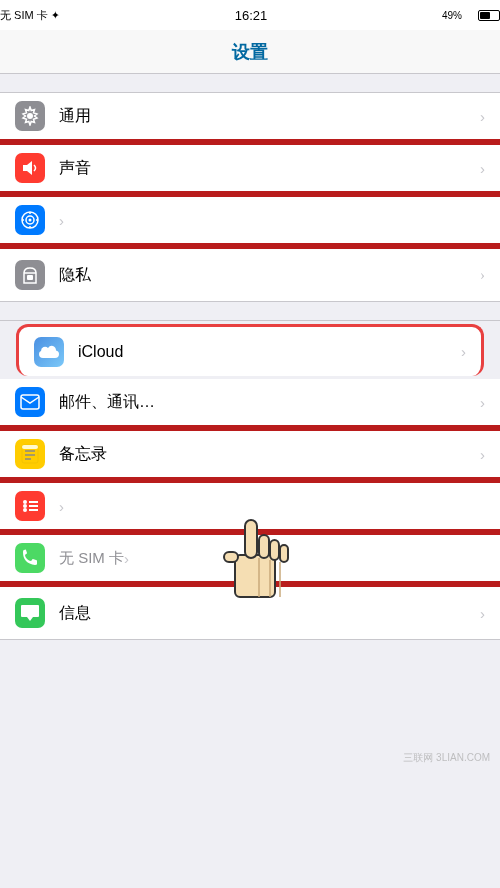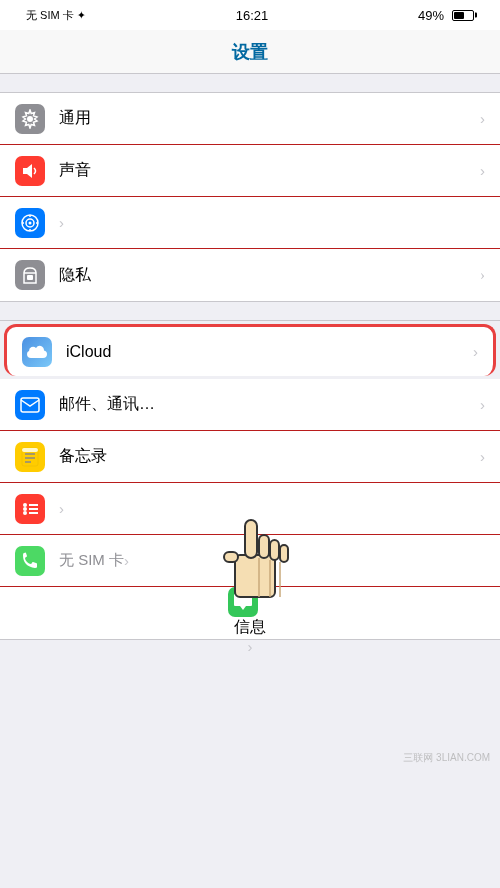--- a/index.html
+++ b/index.html
@@ -12,27 +12,27 @@
       position: relative;
     }
 
     
     .status-bar {
       height: 30px;
       background: #fff;
       display: flex;
       align-items: center;
       justify-content: space-between;
-      padding: 0 26px;
+      padding: 0 0;
       font-size: 12px;
       color: #000;
     }
     .status-left { font-size: 11px; }
     .status-center { font-size: 13px; font-weight: 500; }
-    .status-right { display: flex; align-items: center; gap: 8px; font-size: 13px; }
+    .status-right { display: flex; align-items: center; gap: 16px; font-size: 10px; }
     .battery-icon {
       display: inline-block;
       width: 22px;
       height: 11px;
       border: 1.5px solid #000;
       border-radius: 2px;
       position: relative;
       vertical-align: middle;
     }
     .battery-icon::after {
@@ -81,21 +81,21 @@
     .settings-group {
       background: #fff;
       border-top: 1px solid #c8c7cc;
       border-bottom: 1px solid #c8c7cc;
     }
     .settings-item {
       display: flex;
       align-items: center;
       height: 52px;
       padding: 0 15px;
-      border-bottom: 1px solid #b91c1c;
+      border-bottom: 6px solid #b91c1c;
       background: #fff;
       cursor: pointer;
       position: relative;
     }
     .settings-item:last-child {
       border-bottom: none;
     }
     .item-icon {
       width: 30px;
       height: 30px;
@@ -224,21 +224,21 @@
       </svg>
     </div>
     <span class="item-label">隐私</span>
     <span class="chevron">›</span>
   </div>
 </div>
 
 <div class="section-gap"></div>
 <div class="settings-group">
 
-  <div style="position:relative; padding: 3px 0; background:#efeff4;">
+  <div style="position:relative; padding: 3px 12px; background:#efeff4;">
     <div class="settings-item icloud-item">
       <div class="item-icon" style="background: linear-gradient(135deg, #4a90e2, #7bc8f8); border-radius:7px;">
         <svg width="22" height="16" viewBox="0 0 22 16" fill="white">
           <path d="M17 14 Q21 14 21 10 Q21 7 18 6.5 Q18 3 15 2 Q12 1 10 4 Q8 2 5.5 3 Q3 4 3 7 Q1 7.5 1 10 Q1 14 5 14 Z"></path>
         </svg>
       </div>
       <span class="item-label">iCloud</span>
       <span class="chevron">›</span>
     </div>
   </div>
@@ -285,21 +285,21 @@
   <div class="settings-item">
     <div class="item-icon icon-green">
       <svg width="18" height="18" viewBox="0 0 18 18" fill="white">
         <path d="M3 1 Q2 1 2 3 Q2 9 5 12 Q8 15 14 16 Q16 16 16 15 L16 12 Q16 11 15 11 L12 10 Q11 10 11 11 L10 12 Q8 12 6 10 Q4 8 4 6 L5 5 Q6 5 6 4 L5 1 Q5 0 3 1 Z"></path>
       </svg>
     </div>
     <span class="item-value">无 SIM 卡</span>
     <span class="chevron">›</span>
   </div>
 
-  <div class="settings-item" style="border-bottom:none;flex-direction:column;">
+  <div class="settings-item" style="border-bottom:none;">
     <div class="item-icon icon-green2">
       <svg width="20" height="18" viewBox="0 0 20 18" fill="white">
         <path d="M2 1 Q1 1 1 2 L1 12 Q1 13 2 13 L7 13 L10 17 L13 13 L18 13 Q19 13 19 12 L19 2 Q19 1 18 1 Z"></path>
       </svg>
     </div>
     <span class="item-label">信息</span>
     <span class="chevron">›</span>
   </div>
 </div>
 

